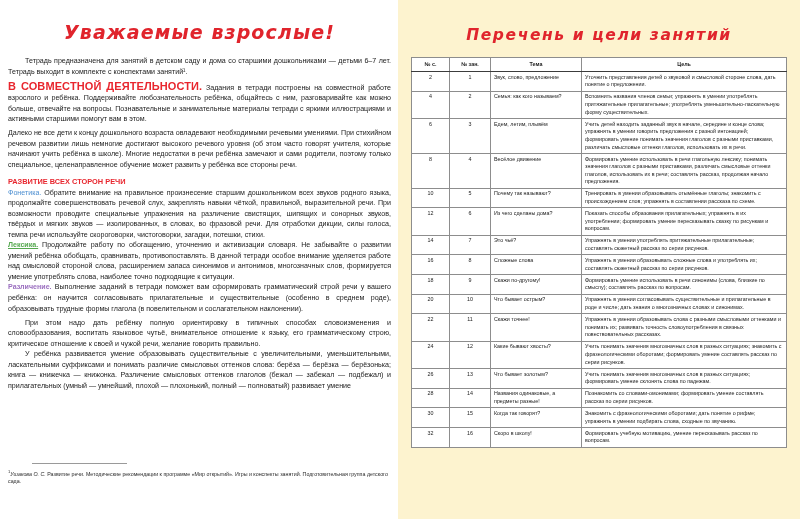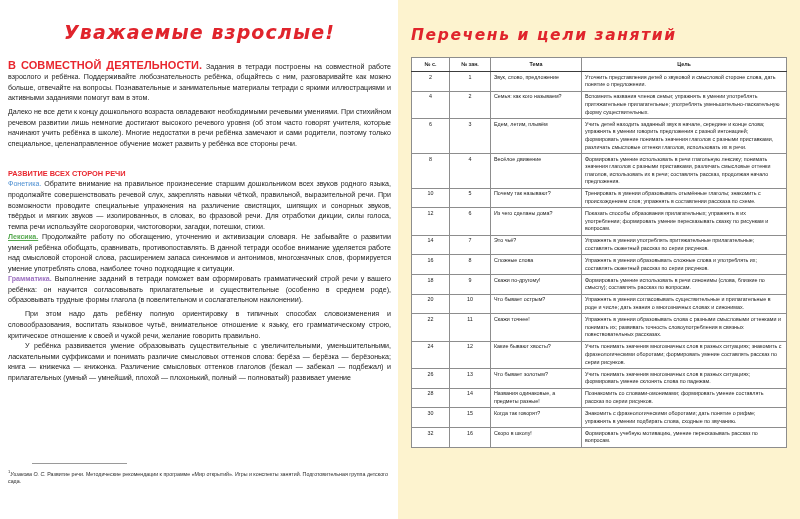--- a/index.html
+++ b/index.html
@@ -56,21 +56,21 @@
   .sec-head {
     color: #e8262e;
     font-weight: 700;
     font-size: 11px;
     letter-spacing: 0.1px;
   }
   .block-head {
     color: #e8262e;
     font-weight: 700;
     font-size: 7.4px;
-    margin-top: 16px;
+    margin-top: 3px;
     display: block;
   }
   .sub-fon { color: #4d8fd1; font-weight: 400; }
   .sub-lex { color: #55a84f; font-weight: 700; text-decoration: underline; }
   .sub-gram { color: #9b6fc0; font-weight: 700; }
   .gap { height: 3.5px; }
 
   .footnote-wrap {
     position: absolute;
     left: 8px;
@@ -97,21 +97,21 @@
   
   .page-right {
     position: relative;
     width: 402px;
     height: 519px;
     background: #fdf3cf;
     box-sizing: border-box;
     padding: 0 13px 0 13px;
   }
   .right-title {
-    text-align: left;
+    text-align: center;
     color: #e0242c;
     font-family: "DejaVu Sans", sans-serif;
     font-size: 15.5px;
     font-weight: 700;
     font-style: italic;
     letter-spacing: 1.6px;
     margin: 28px 0 0 0;
     line-height: 1;
   }
   table.lessons {
@@ -151,41 +151,42 @@
 <body>
 
 <div class="spread">
 
   <div class="page-left">
 
     <h1 class="left-title">Уважаемые взрослые!</h1>
 
     <div class="body-text">
 
+      <p class="para-indent">Тетрадь предназначена для занятий в детском саду и дома со старшими дошкольниками — детьми 6–7 лет. Тетрадь выходит в комплекте с конспектами занятий¹.</p>
 
       <div class="gap"></div>
 
-      <p><span class="sec-head">В СОВМЕСТНОЙ ДЕЯТЕЛЬНОСТИ.</span><span> Задания в тетради построены на совместной работе взрослого и ребёнка. Поддерживайте любознательность ребёнка, общайтесь с ним, разговаривайте как можно больше, отвечайте на вопросы. Познавательные и занимательные материалы тетради с яркими иллюстрациями и активными заданиями помогут вам в этом.</span></p>
+      <p><span class="sec-head">В СОВМЕСТНОЙ ДЕЯТЕЛЬНОСТИ.</span><span> Задания в тетради построены на совместной работе взрослого и ребёнка. Поддерживайте любознательность ребёнка, общайтесь с ним, разговаривайте как можно больше, отвечайте на вопросы. Познавательные и занимательные материалы тетради с яркими иллюстрациями и активными старшими помогут вам в этом.</span></p>
 
       <div class="gap"></div>
 
 
       <p>Далеко не все дети к концу дошкольного возраста овладевают необходимыми речевыми умениями. При стихийном речевом развитии лишь немногие достигают высокого речевого уровня (об этом часто говорят учителя, которые начинают учить ребёнка в школе). Многие недостатки в речи ребёнка замечают и сами родители, поэтому только специальное, целенаправленное обучение может развить у ребёнка все стороны речи.</p>
 
       <div class="gap"></div>
 
       <p>
           <span class="block-head">РАЗВИТИЕ ВСЕХ СТОРОН РЕЧИ</span>
         </p>
 
       <p><span class="sub-fon">Фонетика.</span><span> Обратите внимание на правильное произнесение старшим дошкольником всех звуков родного языка, продолжайте совершенствовать речевой слух, закреплять навыки чёткой, правильной, выразительной речи. При возможности проводите специальные упражнения на различение свистящих, шипящих и сонорных звуков, твёрдых и мягких звуков — изолированных, в словах, во фразовой речи. Для отработки дикции, силы голоса, темпа речи используйте скороговорки, чистоговорки, загадки, потешки, стихи.</span></p>
 
       <p><span class="sub-lex">Лексика.</span><span> Продолжайте работу по обогащению, уточнению и активизации словаря. Не забывайте о развитии умений ребёнка обобщать, сравнивать, противопоставлять. В данной тетради особое внимание уделяется работе над смысловой стороной слова, расширением запаса синонимов и антонимов, многозначных слов, формируется умение употреблять слова, наиболее точно подходящие к ситуации.</span></p>
 
-      <p><span class="sub-gram">Грамматика.</span><span> Выполнение заданий в тетради поможет вам сформировать грамматический строй речи у вашего ребёнка: он научится согласовывать прилагательные и существительные (особенно в среднем роде), образовывать трудные формы глагола (в повелительном и сослагательном наклонении).</span></p>
+      <p><span class="sub-gram">Различение.</span><span> Выполнение заданий в тетради поможет вам сформировать грамматический строй речи у вашего ребёнка: он научится согласовывать прилагательные и существительные (особенно в среднем роде), образовывать трудные формы глагола (в повелительном и сослагательном наклонении).</span></p>
 
       <div class="gap"></div>
 
       <p class="para-indent">При этом надо дать ребёнку полную ориентировку в типичных способах словоизменения и словообразования, воспитать языковое чутьё, внимательное отношение к языку, его грамматическому строю, критическое отношение к своей и чужой речи, желание говорить правильно.</p>
 
       <p class="para-indent">У ребёнка развивается умение образовывать существительные с увеличительными, уменьшительными, ласкательными суффиксами и понимать различие смысловых оттенков слова: берёза — берёзка — берёзонька; книга — книжечка — книжонка. Различение смысловых оттенков глаголов (бежал — забежал — подбежал) и прилагательных (умный — умнейший, плохой — плохонький, полный — полноватый) развивает умение</p>
 
     </div>
 
     <div class="footnote-wrap">

